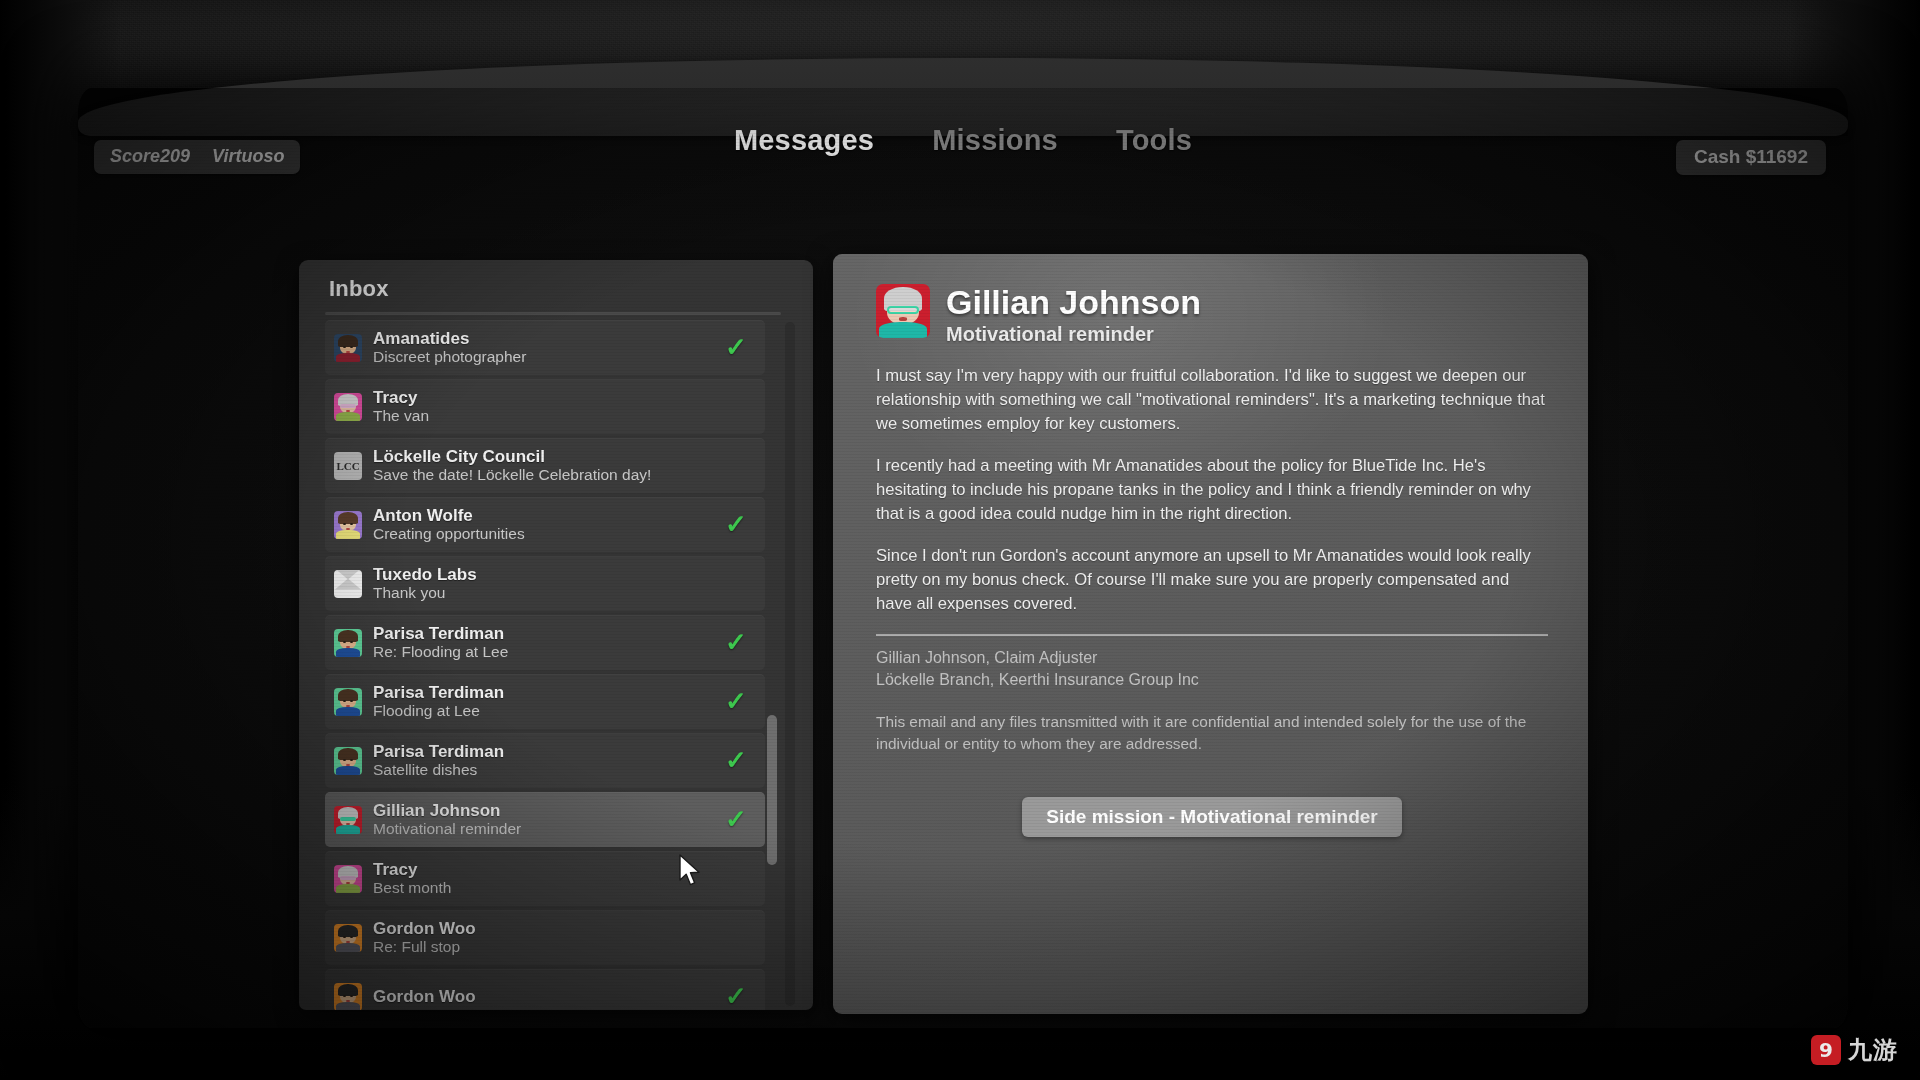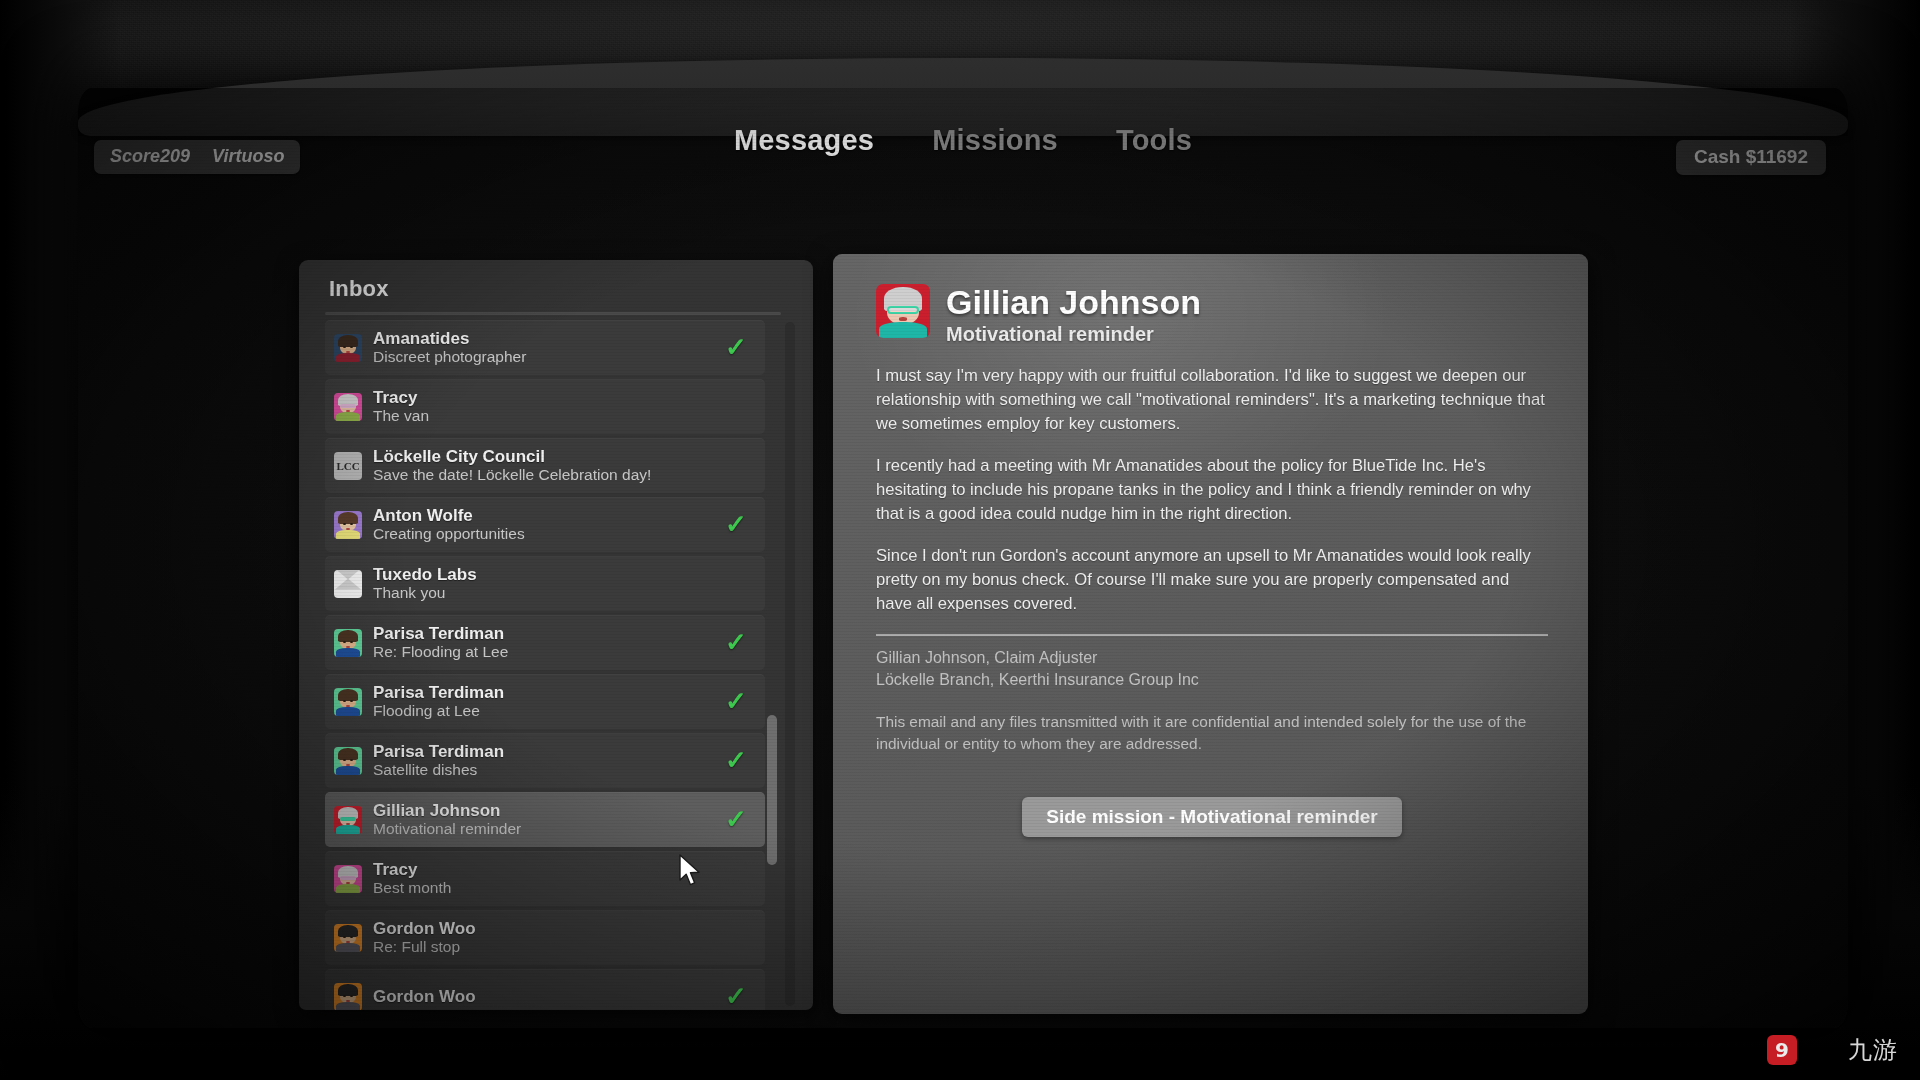--- a/index.html
+++ b/index.html
@@ -236,21 +236,21 @@
   
   #watermark {
     position:absolute; right:22px; bottom:14px; z-index:60;
     display:flex; align-items:center; gap:7px; opacity:.92;
   }
   #wm-mark {
     width:30px; height:30px; border-radius:6px; background:#d62027;
     display:flex; align-items:center; justify-content:center;
     color:#fff; font-size:20px; font-weight:bold; font-family:"DejaVu Sans", sans-serif;
   }
-  #wm-text { color:#e9e9e9; font-size:24px; font-weight:normal; letter-spacing:1px;margin-left:44px; }
+  #wm-text { color:#e9e9e9; font-size:24px; font-weight:bold; letter-spacing:1px; }
 </style>
 </head>
 <body>
 
 <div id="room">
   <div id="room-noise"></div>
   <div id="ceiling-shadow"></div>
   <div id="wall-left"></div>
   <div id="wall-right"></div>
   <div id="floor"></div>

